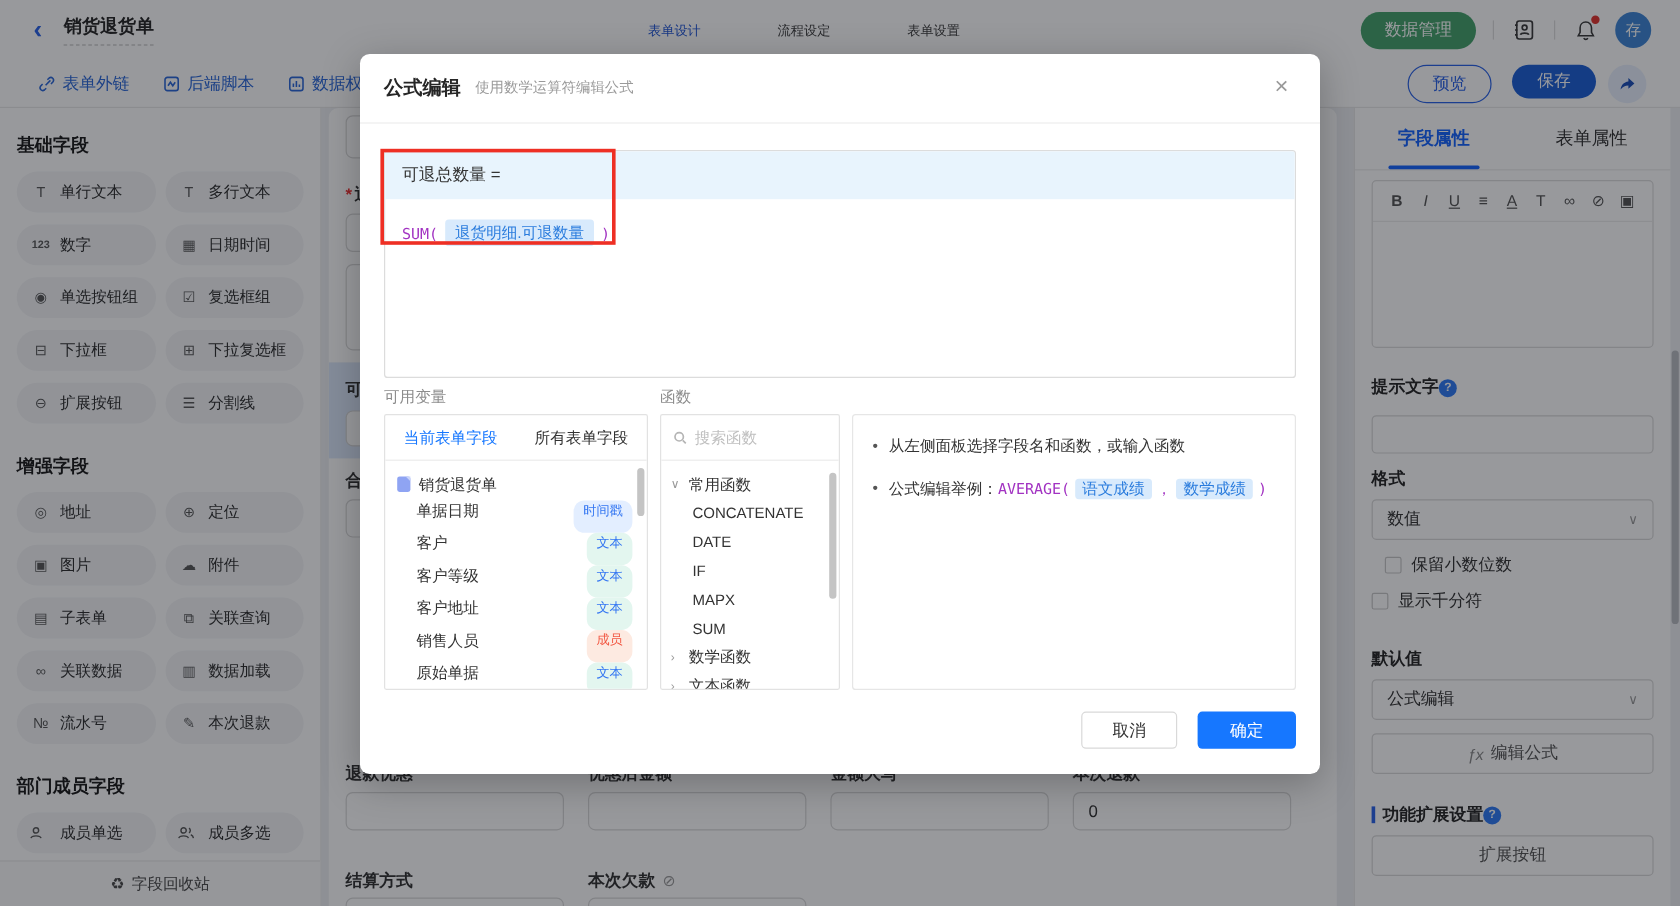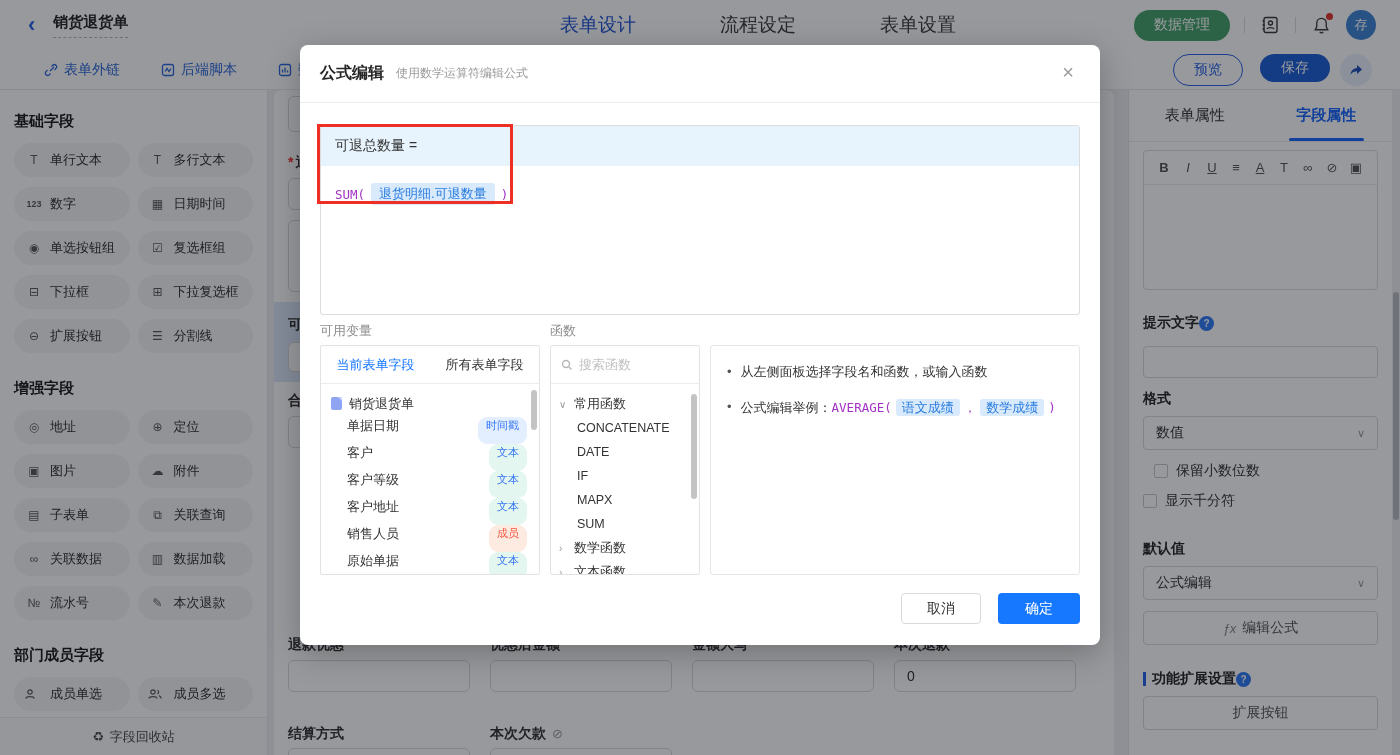--- a/index.html
+++ b/index.html
@@ -4,32 +4,32 @@
 <style>
   * { margin:0; padding:0; box-sizing:border-box; }
   body { font-family:"Liberation Sans","DejaVu Sans",sans-serif; background:#333; }
   .app { position:relative; width:1400px; height:755px; background:#eef0f3; overflow:hidden; }
 
   
   .top-bar { position:absolute; top:0; left:0; right:0; height:50px; background:#fff; display:flex; align-items:center; padding:0 28px; z-index:2; }
   .back-btn { color:#2a63e8; font-size:22px; font-weight:bold; margin-right:18px; cursor:pointer; line-height:1; }
   .doc-title { font-size:15px; font-weight:bold; color:#262626; border-bottom:1px dashed #b8b8b8; padding-bottom:5px; }
   .top-tabs { position:absolute; left:540px; top:0; height:50px; display:flex; gap:64px; align-items:center; }
-  .top-tab { font-size:19px; color:#3d3d3d; cursor:pointer;margin-left:20px; }
+  .top-tab { font-size:11px; color:#3d3d3d; cursor:pointer; }
   .top-tab.active { color:#2257d6; }
   .top-right { position:absolute; right:24px; top:0; height:50px; display:flex; align-items:center; gap:14px; }
   .pill-green { background:#45a36c; color:#fff; font-size:14px; border-radius:16px; height:31px; padding:0 20px; display:flex; align-items:center; cursor:pointer; }
   .v-div { width:1px; height:16px; background:#dcdcdc; }
   .hdr-ico { width:22px; height:22px; position:relative; display:flex; align-items:center; justify-content:center; cursor:pointer; }
   .red-dot { position:absolute; top:-1px; right:-1px; width:7px; height:7px; border-radius:50%; background:#e3342f; }
   .avatar { width:30px; height:30px; border-radius:50%; background:#3f86d6; color:#fff; font-size:13px; display:flex; align-items:center; justify-content:center; cursor:pointer; }
 
   
   .sub-bar { position:absolute; top:50px; left:0; right:0; height:40px; background:#fff; border-bottom:1px solid #e9e9e9; z-index:1; }
-  .sub-links { position:absolute; left:44px; top:0; height:40px; display:flex; gap:41px; align-items:center; }
+  .sub-links { position:absolute; left:32px; top:0; height:40px; display:flex; gap:28px; align-items:center; }
   .sub-link { display:flex; align-items:center; gap:6px; color:#2b68d9; font-size:14px; cursor:pointer; }
   .btn-preview { position:absolute; right:157px; top:4px; width:70px; height:32px; border:1px solid #2a63e8; color:#2a63e8; background:#fff; border-radius:16px; font-size:14px; display:flex; align-items:center; justify-content:center; cursor:pointer; }
   .btn-save { position:absolute; right:70px; top:4px; width:70px; height:28px; background:#1c5fd6; color:#fff; border-radius:16px; font-size:14px; display:flex; align-items:center; justify-content:center; cursor:pointer; }
   .btn-share { position:absolute; right:28px; top:4px; width:32px; height:32px; border-radius:50%; background:#e8f0fe; display:flex; align-items:center; justify-content:center; cursor:pointer; }
 
   
   .left-sb { position:absolute; top:90px; left:0; bottom:0; width:268px; background:#fff; border-right:1px solid #e9e9e9; overflow:hidden; padding:22px 14px 0; }
   .sb-section { margin-bottom:26px; }
   .sb-title { font-size:15px; font-weight:bold; color:#1a1a1a; margin-bottom:12px; }
   .pill-grid { display:grid; grid-template-columns:1fr 1fr; gap:10px 8px; }
@@ -339,22 +339,22 @@
 
       <div class="frag-label" style="left:14px; top:635px;">结算方式</div>
       <input class="fld-input" style="left: 14px; top: 658px; width: 182px;">
       <div class="frag-label" style="left:216px; top:635px;"><span>本次欠款</span><span class="eye-off">⊘</span></div>
       <input class="fld-input" style="left: 216px; top: 658px; width: 182px;">
     </div>
   </main>
 
   <aside class="right-panel">
     <div class="rp-tabs">
+      <span class="rp-tab active">字段属性</span>
       <span class="rp-tab">表单属性</span>
-      <span class="rp-tab active">字段属性</span>
     </div>
     <div class="rte">
       <div class="rte-toolbar">
         <span class="rte-ic" style="font-weight:bold;">B</span>
         <span class="rte-ic" style="font-style:italic;">I</span>
         <span class="rte-ic" style="text-decoration:underline;">U</span>
         <span class="rte-ic">≡</span>
         <span class="rte-ic" style="text-decoration:underline;">A</span>
         <span class="rte-ic">T</span>
         <span class="rte-ic">∞</span>

